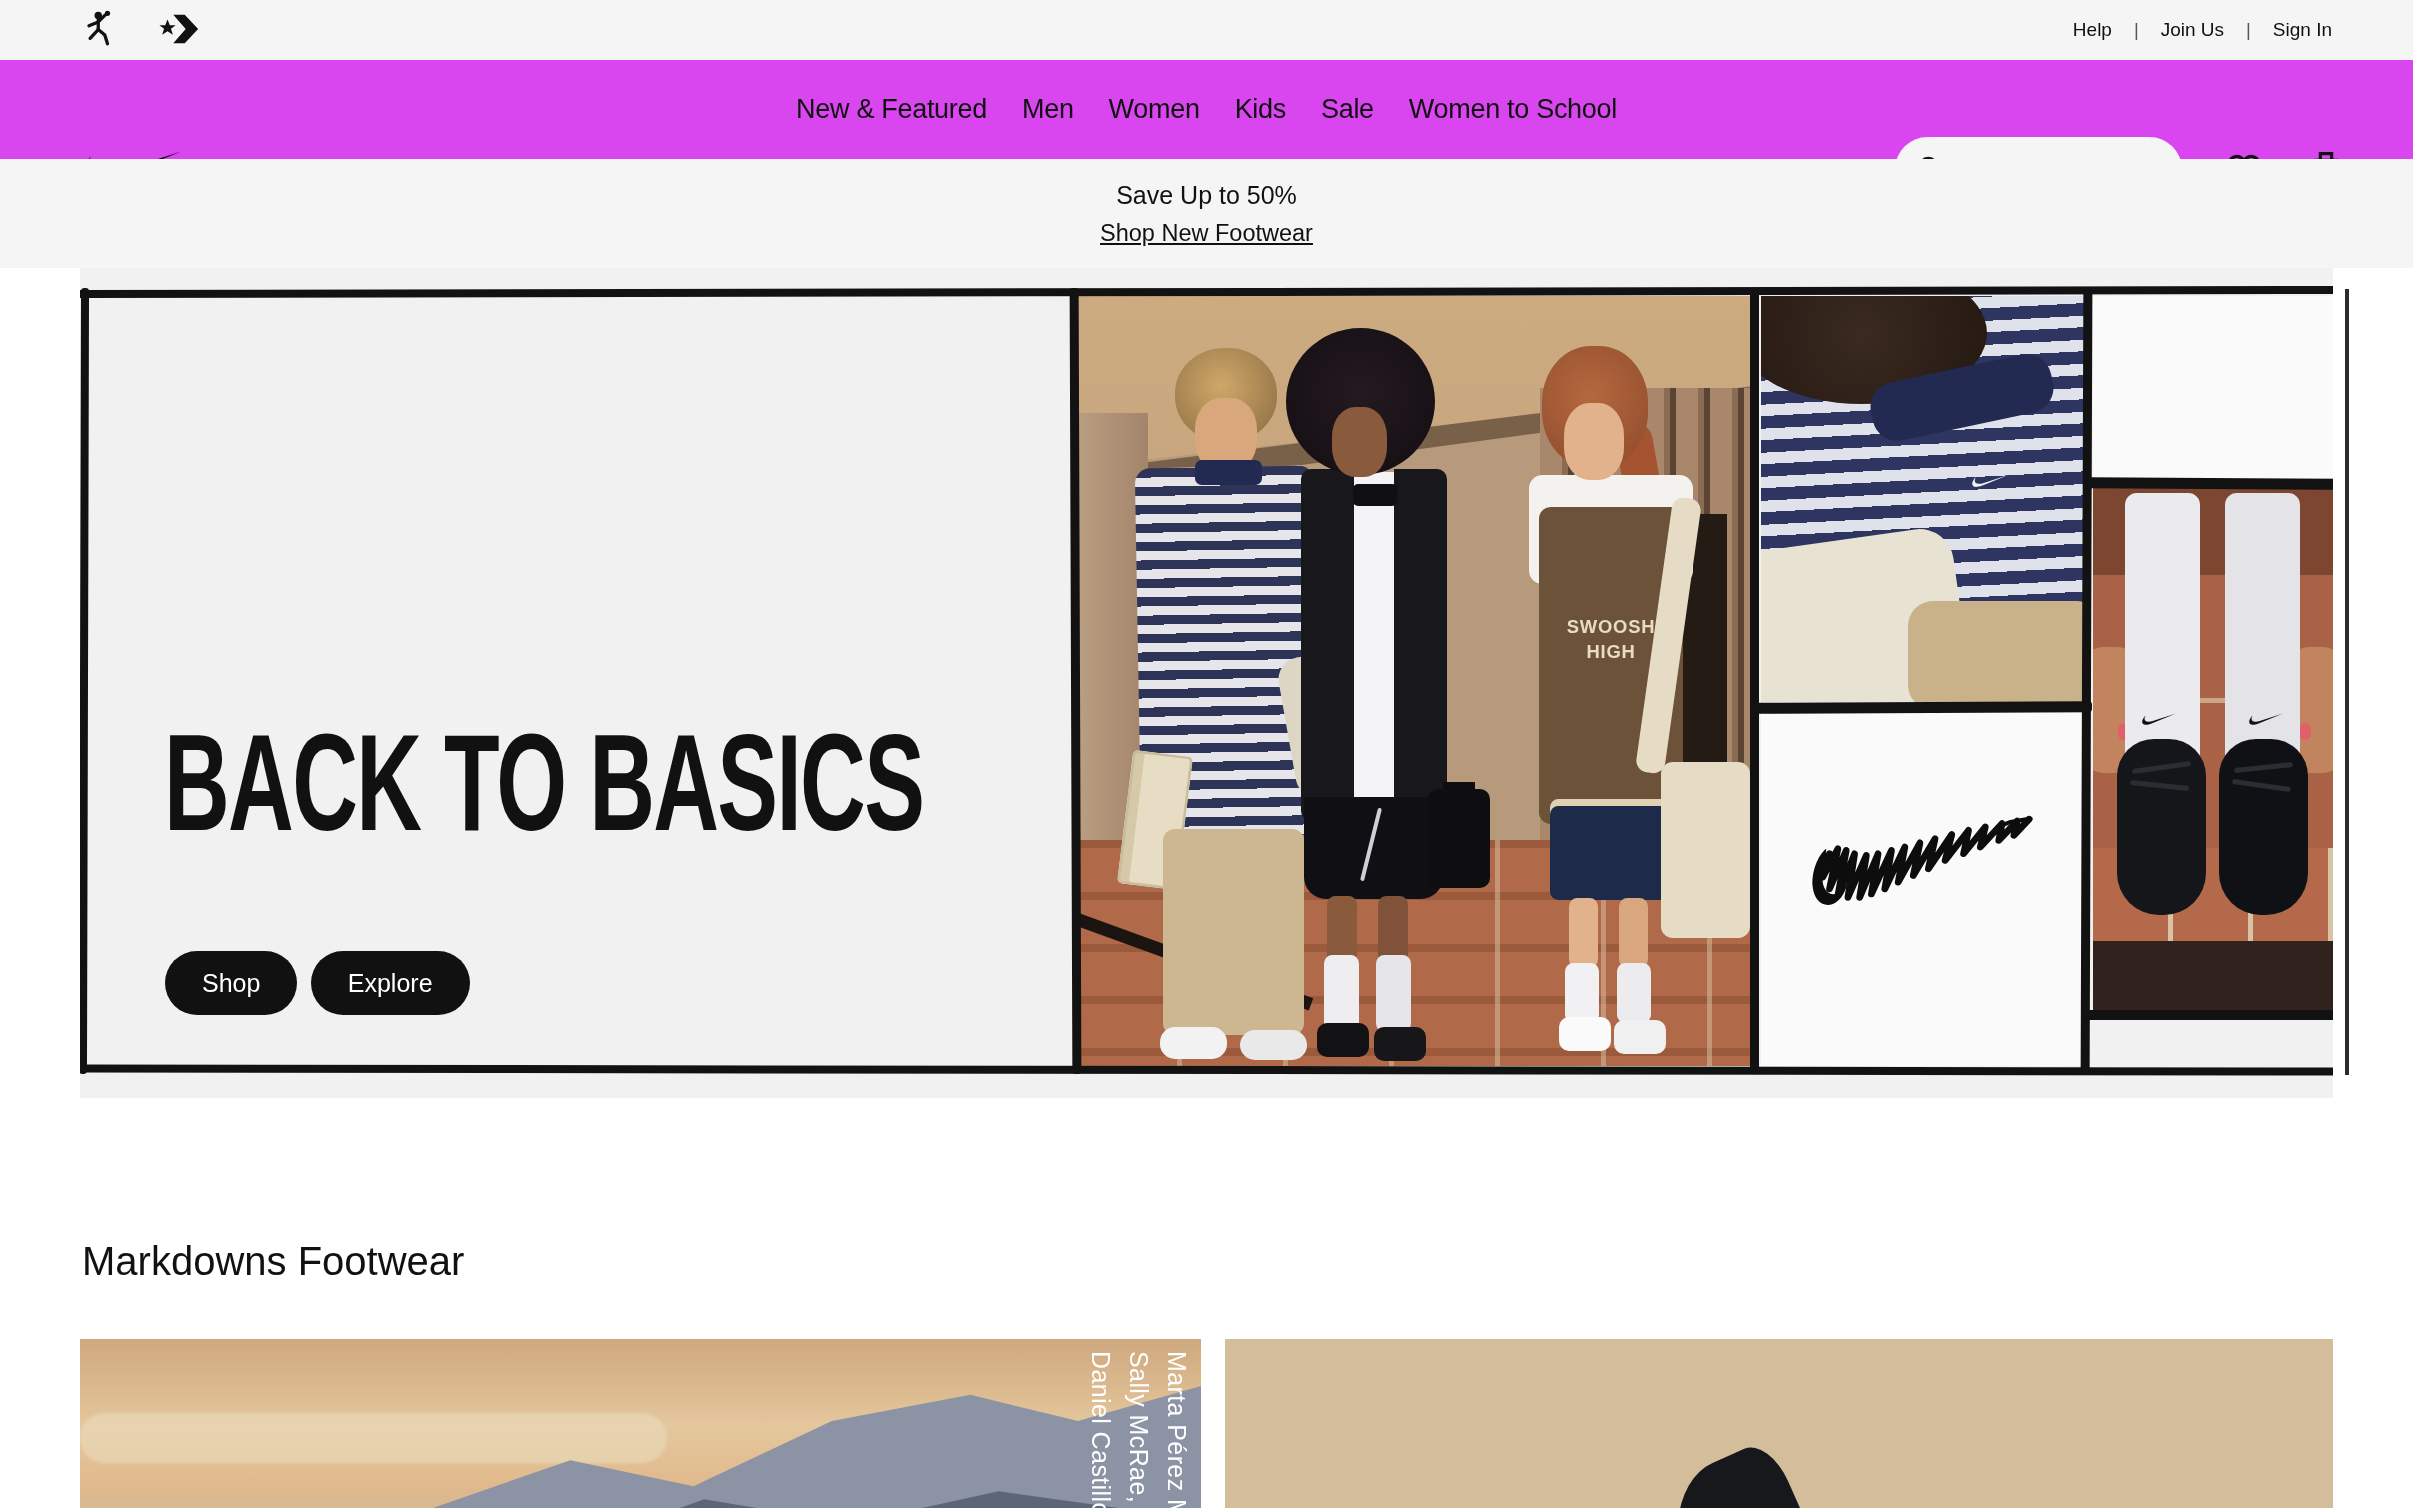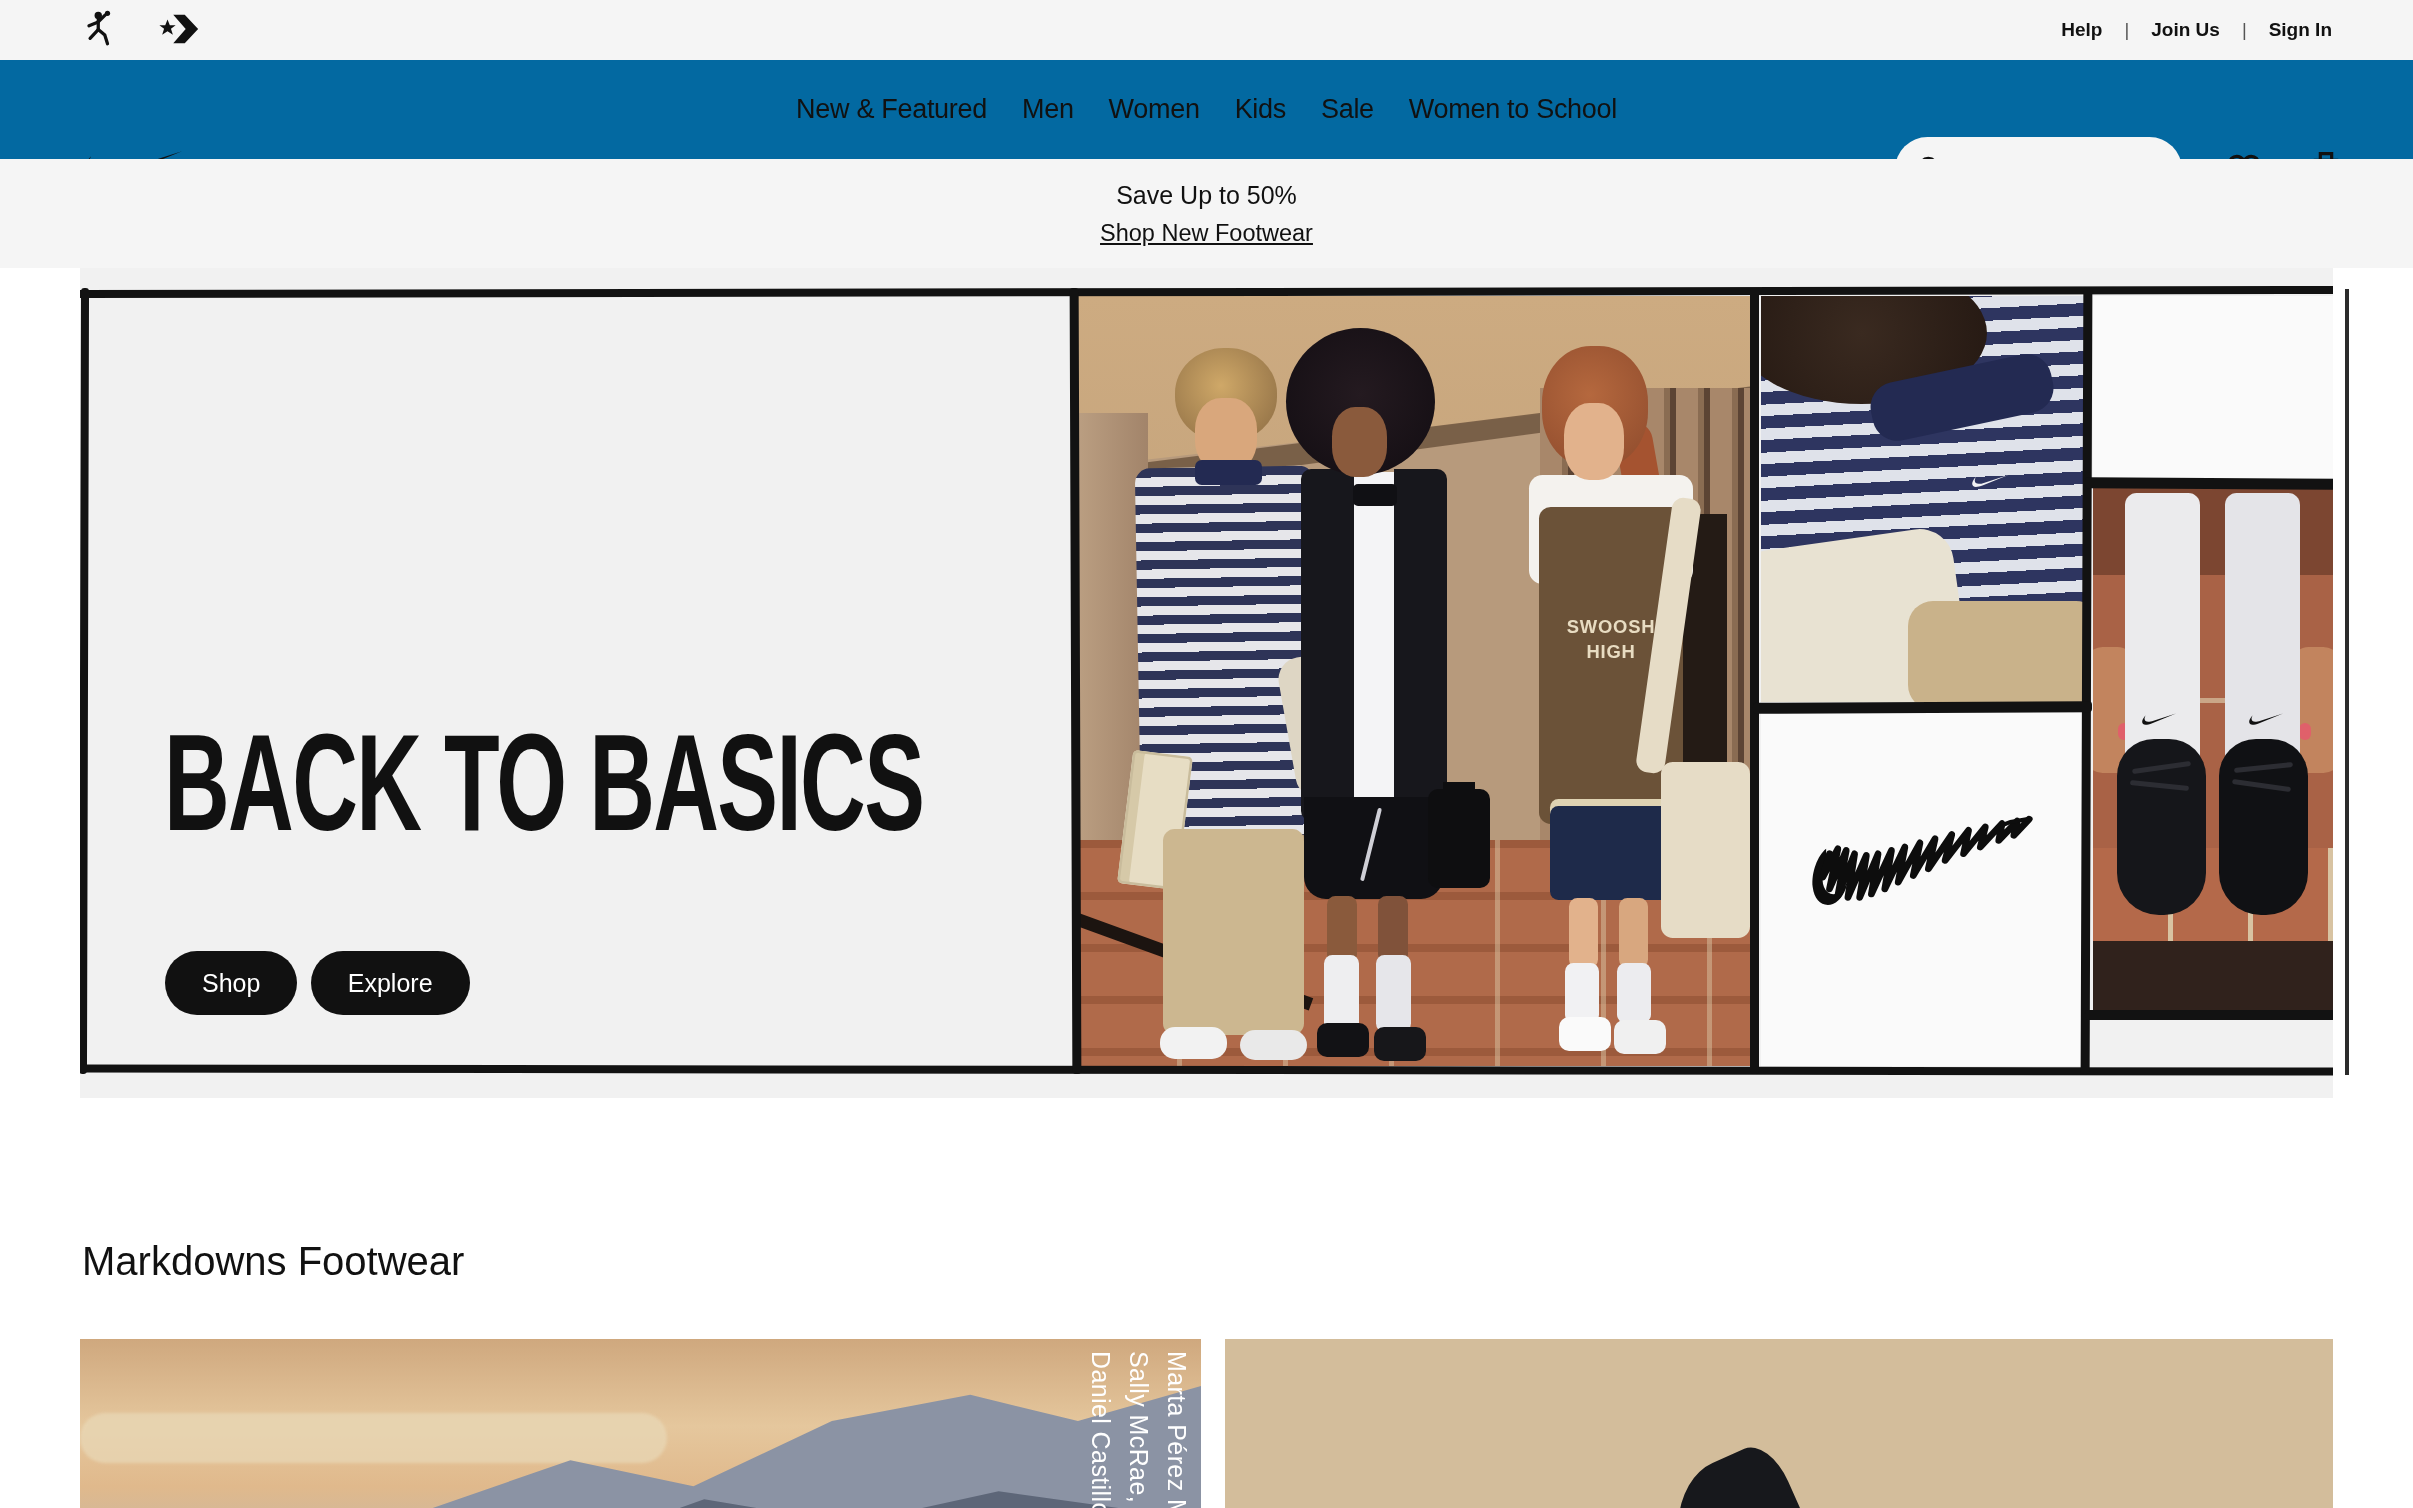--- a/index.html
+++ b/index.html
@@ -6,24 +6,24 @@
   html,body { width:2413px; height:1508px; overflow:hidden; background:#ffffff;
     font-family:"Liberation Sans", sans-serif; color:#111111; }
   .abs { position:absolute; }
 
   
   #topbar { position:absolute; left:0; top:0; width:2413px; height:60px; background:#f5f5f5; }
   #topbar .logos { position:absolute; left:84px; top:0; height:60px; display:flex; align-items:center; gap:44px; }
   #topbar .links { position:absolute; right:81px; top:0; height:60px; display:flex; align-items:center; gap:22px;
     font-size:19px; font-weight:500; }
   #topbar .sep { color:#555; font-weight:300; font-size:18.4px; }
-  #topbar .tlink { cursor:pointer;font-weight:bold; }
-
-  
-  #navbar { position:absolute; left:0; top:60px; width:2413px; height:99px; background:#0369a1; }
+  #topbar .tlink { cursor:pointer; }
+
+  
+  #navbar { position:absolute; left:0; top:60px; width:2413px; height:99px; background:#d946ef; }
   #nike-logo { position:absolute; left:80px; top:89px; }
   #menu { position:absolute; left:0; top:0; width:2413px; height:99px; display:flex; align-items:center;
     justify-content:center; gap:35px; font-size:27px; font-weight:500; letter-spacing:-0.3px; }
   #menu .mitem { cursor:pointer; white-space:nowrap; }
   #search-pill { position:absolute; left:1895px; top:77px; width:287px; height:65px; background:#f5f5f5;
     border-radius:34px; display:flex; align-items:center; }
   #search-pill svg { margin-left:18.4px; }
   #search-input { border:none; outline:none; background:transparent; font-size:25px; color:#111;
     margin-left:15px; width:184px; font-family:"Liberation Sans",sans-serif; }
   #search-input::placeholder { color:#9a9a9a; }

